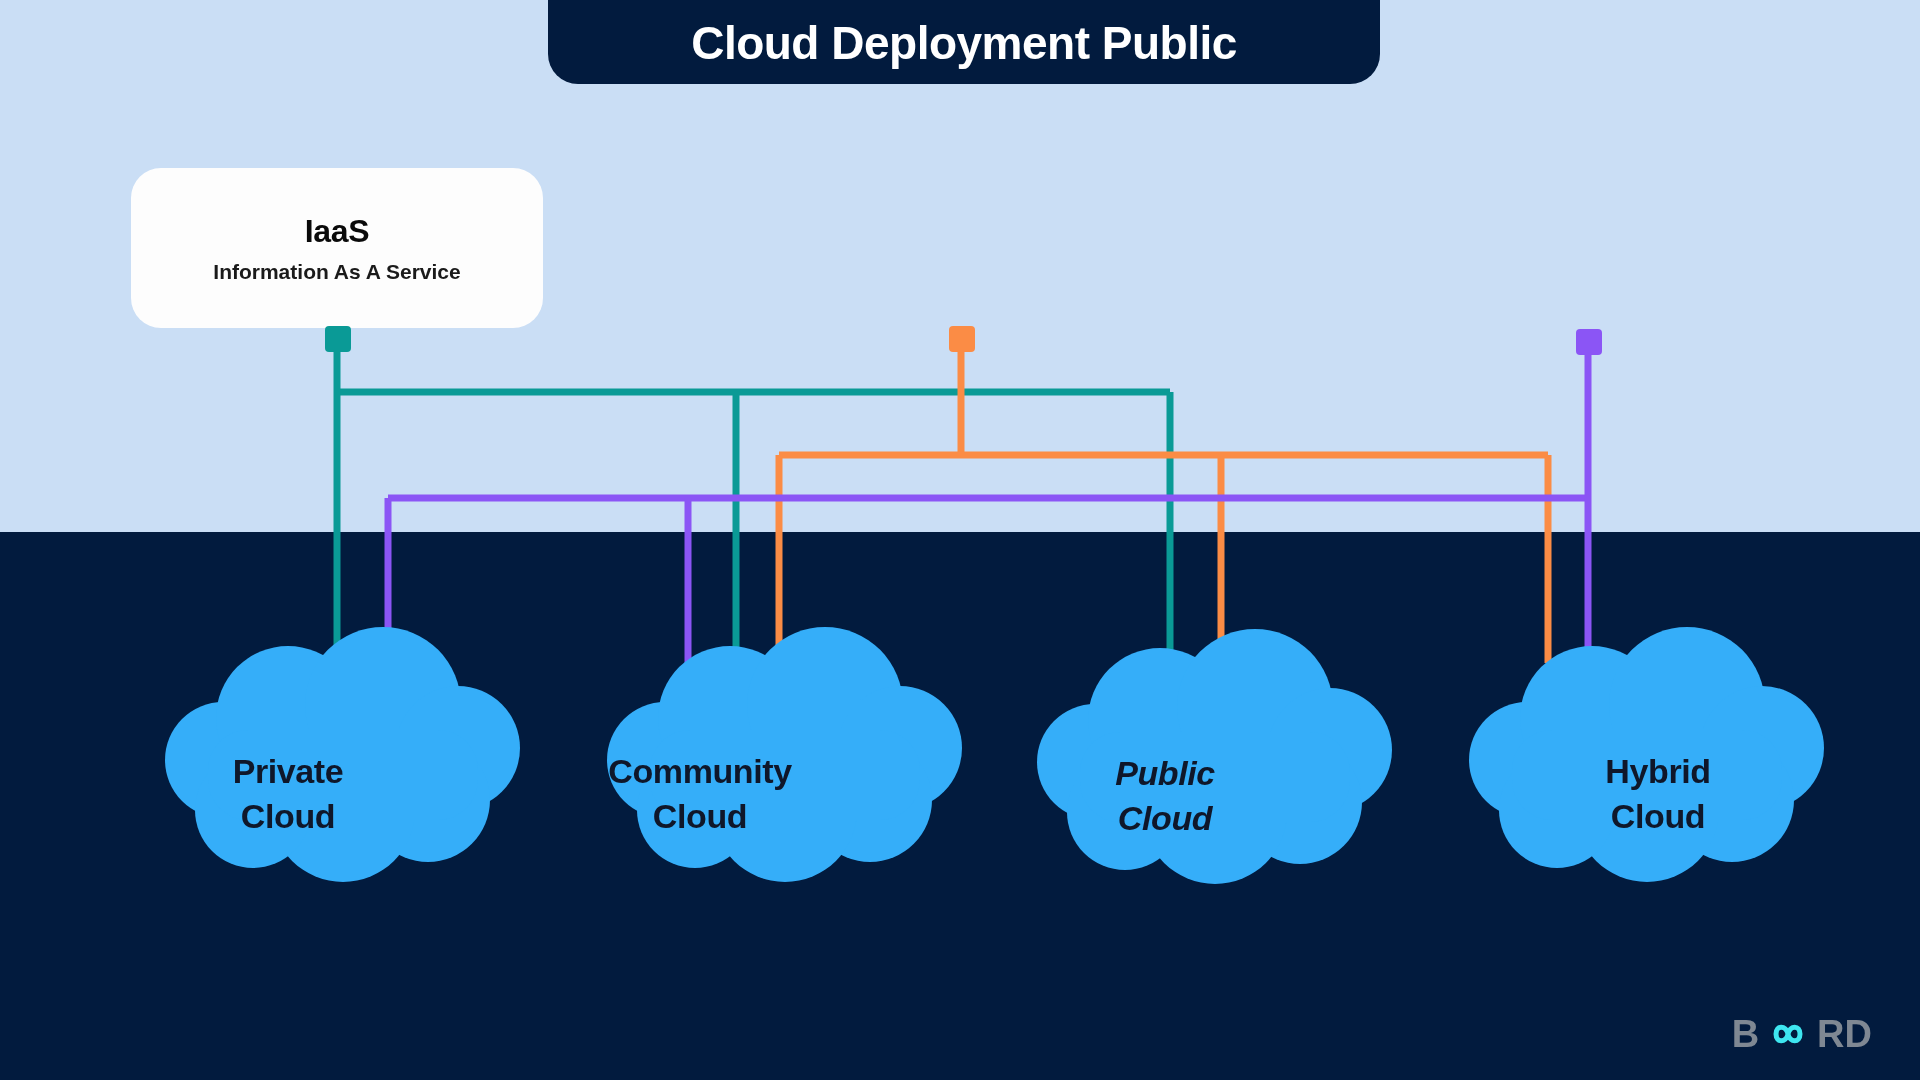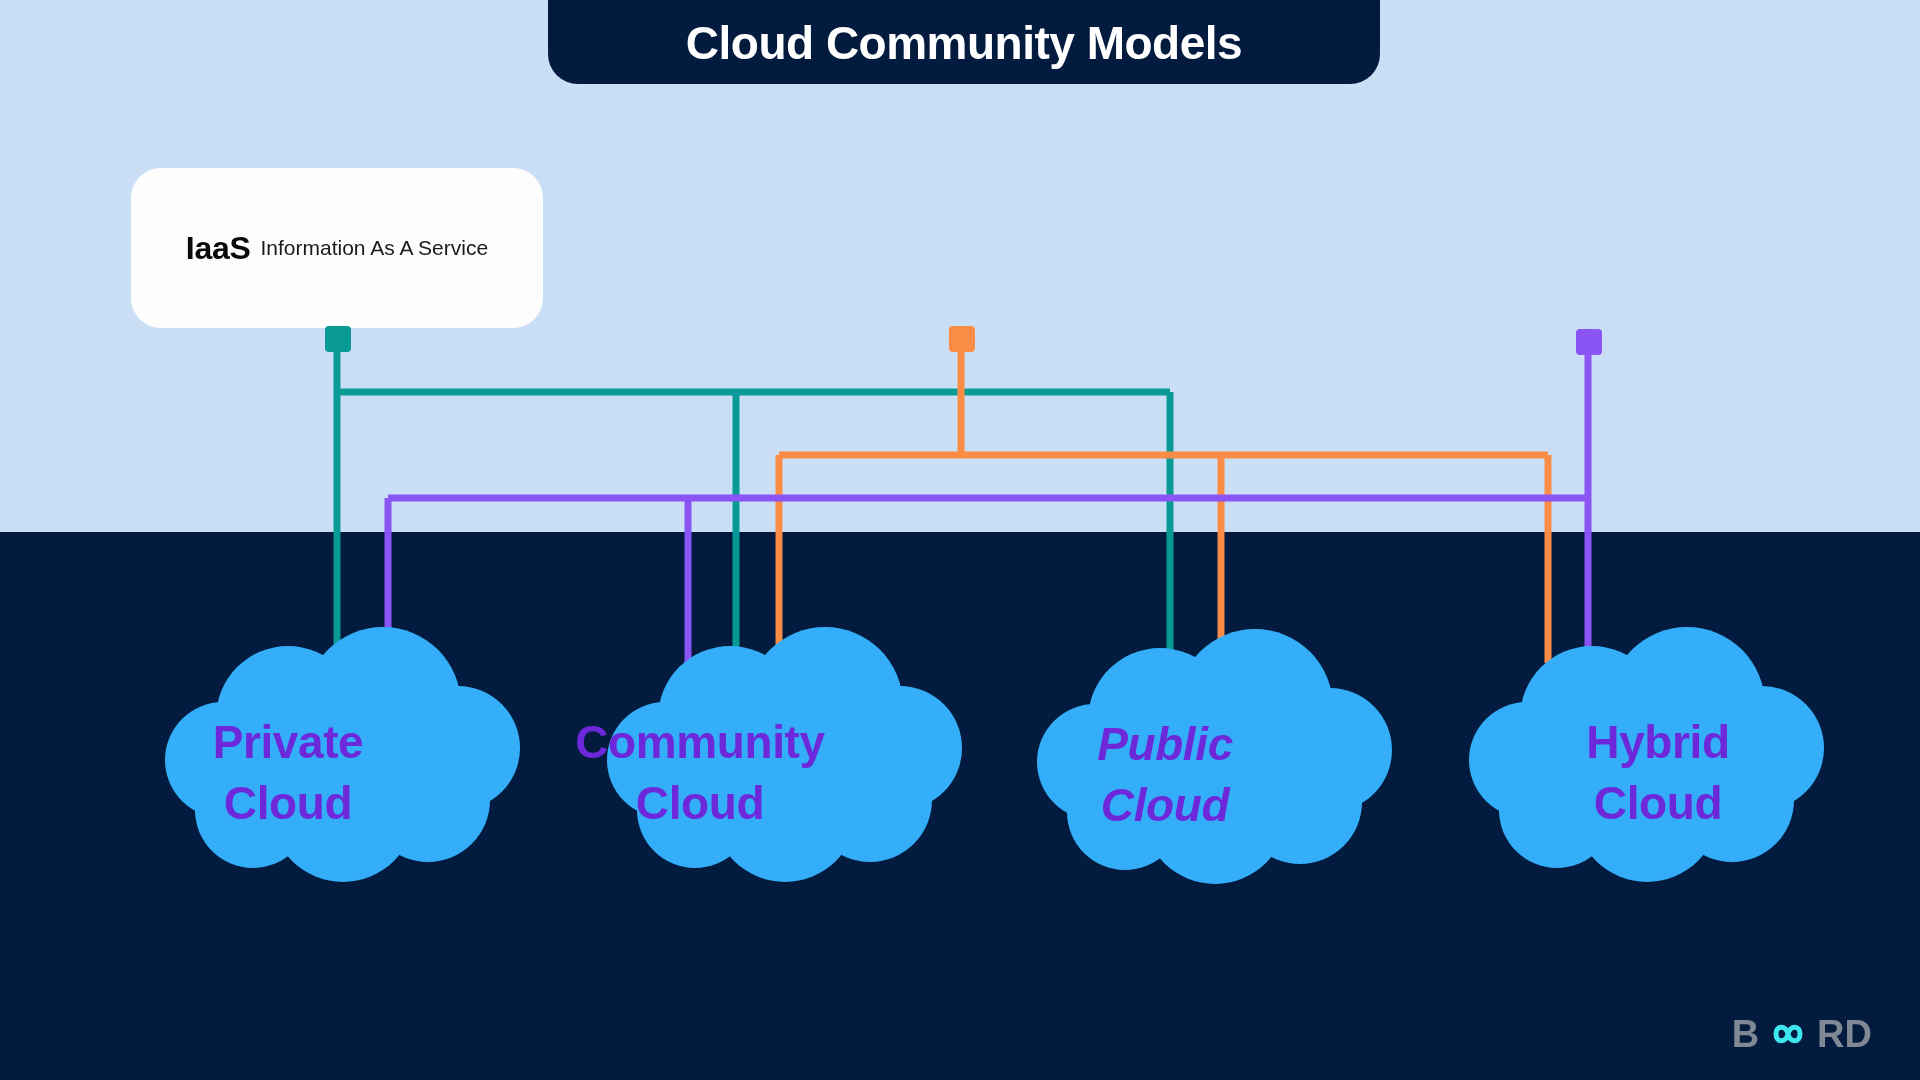--- a/index.html
+++ b/index.html
@@ -38,50 +38,51 @@
     letter-spacing:-0.5px;
     white-space:nowrap;
   }
 
   
   .card {
     position:absolute;
     width:412px; height:160px;
     background:#fdfdfd;
     border-radius:30px;
-    display:flex; flex-direction:row;
+    display:flex; flex-direction:column;
     align-items:center; justify-content:center;
     gap:10px;
   }
   .card .card-title {
     font-size:32px; font-weight:bold; color:#0a0a0a; letter-spacing:-0.3px;
   }
   .card .card-sub {
-    font-size:21px; font-weight:400; color:#1a1a1a;
+    font-size:21px; font-weight:700; color:#1a1a1a;
   }
   #card-iaas { left:131px; top:168px; }
   #card-paas { left:758px; top:168px; }
   #card-saas { left:1382px; top:168px; }
 
   
   #connectors {
     position:absolute; left:0; top:0; width:1920px; height:1080px;
     pointer-events:none;
   }
 
   
   .cloud-label {
     position:absolute;
     width:300px;
     text-align:center;
-    color:#6d28d9;
-    font-size:46px;
+    color:#0f172a;
+    font-size:34px;
     font-weight:bold;
     line-height:1.33;
     letter-spacing:-0.4px;
+    margin-top:37px;
   }
   #label-private   { left:138px;  top:712px; }
   #label-community { left:550px;  top:712px; }
   #label-public    { left:1015px; top:714px;font-style:italic; }
   #label-hybrid    { left:1508px; top:712px; }
 
   
   .logo {
     position:absolute; right:48px; bottom:24px;
     display:flex; align-items:center;
@@ -96,21 +97,21 @@
 </style>
 </head>
 <body>
 
 <div id="stage">
 
   <div class="bg-top"></div>
   <div class="bg-bottom"></div>
 
   <div class="title-banner">
-    <span class="title-text">Cloud Community Models</span>
+    <span class="title-text">Cloud Deployment Public</span>
   </div>
 
   <div class="card" id="card-iaas">
     <span class="card-title">IaaS</span>
     <span class="card-sub">Information As A Service</span>
   </div>
 
 
 
   <svg id="connectors" viewBox="0 0 1920 1080" width="1920" height="1080">

